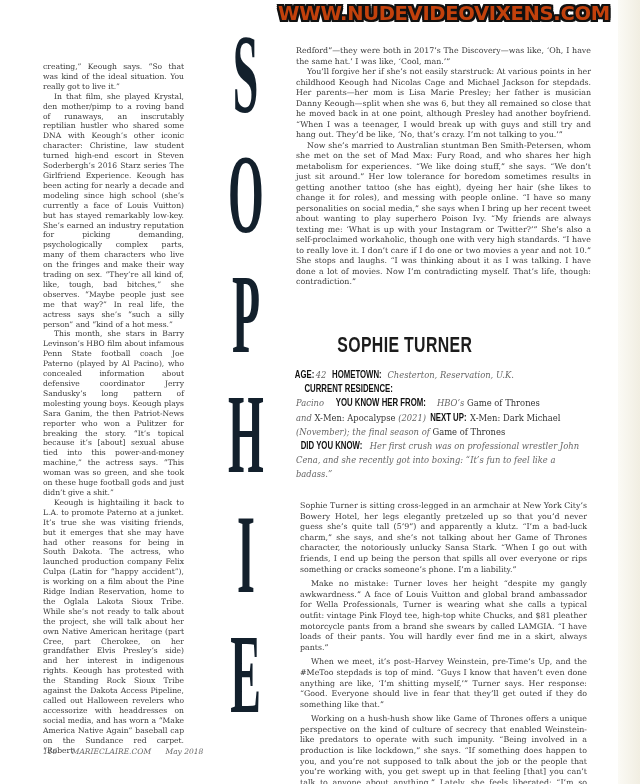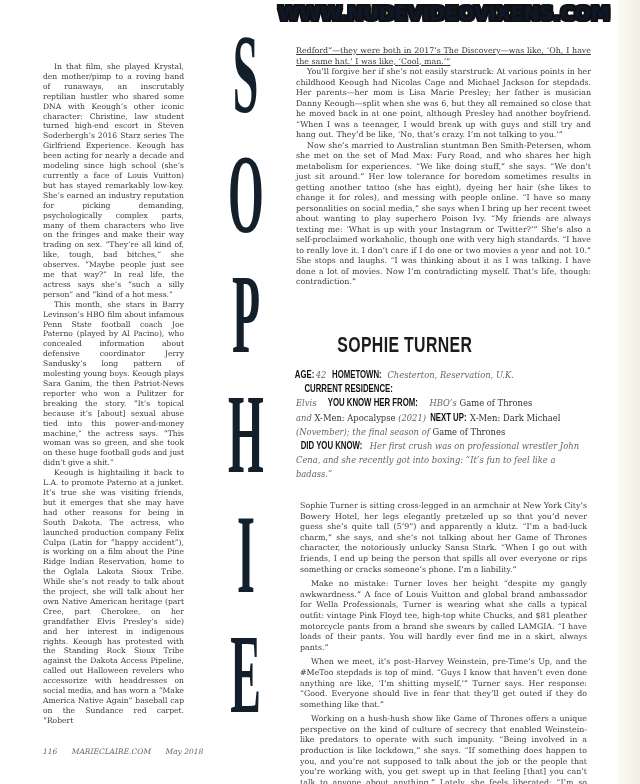--- a/index.html
+++ b/index.html
@@ -11,32 +11,32 @@
     color: #3a3a3a;
   }
   .page-edge {
     position: absolute; top: 0; right: 0; width: 22px; height: 784px;
     background: linear-gradient(to right, #fbfaf5, #f1eee2);
   }
   .watermark {
     position: absolute; top: 2px; left: 278px; width: 360px;
     font-family: "DejaVu Sans", sans-serif; font-weight: bold;
     font-size: 19.5px; letter-spacing: -0.3px;
-    color: #0f172a;
+    color: #c2410c;
     text-shadow: -2px -2px 0 #111, 2px -2px 0 #111, -2px 2px 0 #111, 2px 2px 0 #111,
                  0 -2px 0 #111, 0 2px 0 #111, -2px 0 0 #111, 2px 0 0 #111;
     white-space: nowrap;
   }
   .col-left {
     position: absolute; left: 43px; top: 62px; width: 141px;
     font-size: 7.6px; line-height: 9.9px; text-align: justify;
     hyphens: manual;
   }
   .col-left p, .col-right p { margin: 0; text-indent: 11px; }
-  .col-left p.first, .col-right p.first { text-indent: 0; text-decoration: underline; }
+  .col-left p.first, .col-right p.first { text-indent: 0; }
   .vertical-title {
     position: absolute; left: 222px; top: 26px; width: 48px;
     display: flex; flex-direction: column; align-items: center;
   }
   .vertical-title span {
     font-family: "Liberation Serif", serif;
     font-weight: bold; color: #13202c;
     font-size: 92px; line-height: 100px;
     transform: scaleX(0.5) scaleY(1.23);
     display: block; height: 120px;
@@ -75,20 +75,21 @@
   .footer span { margin-right: 12px; }
 </style>
 </head>
 <body>
 
 <div class="page-edge"></div>
 
 <div class="watermark">WWW.NUDEVIDEOVIXENS.COM</div>
 
 <div class="col-left">
+  <p class="first">creating,” Keough says. “So that was kind of the ideal situation. You really got to live it.”</p>
   <p>In that film, she played Krystal, den mother/pimp to a roving band of runaways, an inscrutably reptilian hustler who shared some DNA with Keough’s other iconic character: Christine, law student turned high-end escort in Steven Soderbergh’s 2016 Starz series The Girlfriend Experience. Keough has been acting for nearly a decade and modeling since high school (she’s currently a face of Louis Vuitton) but has stayed remarkably low-key. She’s earned an industry reputation for picking demanding, psychologically complex parts, many of them characters who live on the fringes and make their way trading on sex. “They’re all kind of, like, tough, bad bitches,” she observes. “Maybe people just see me that way?” In real life, the actress says she’s “such a silly person” and “kind of a hot mess.”</p>
   <p>This month, she stars in Barry Levinson’s HBO film about infamous Penn State football coach Joe Paterno (played by Al Pacino), who concealed information about defensive coordinator Jerry Sandusky’s long pattern of molesting young boys. Keough plays Sara Ganim, the then Patriot-News reporter who won a Pulitzer for breaking the story. “It’s topical because it’s [about] sexual abuse tied into this power-and-money machine,” the actress says. “This woman was so green, and she took on these huge football gods and just didn’t give a shit.”</p>
   <p>Keough is hightailing it back to L.A. to promote Paterno at a junket. It’s true she was visiting friends, but it emerges that she may have had other reasons for being in South Dakota. The actress, who launched production company Felix Culpa (Latin for “happy accident”), is working on a film about the Pine Ridge Indian Reservation, home to the Oglala Lakota Sioux Tribe. While she’s not ready to talk about the project, she will talk about her own Native American heritage (part Cree, part Cherokee, on her grandfather Elvis Presley’s side) and her interest in indigenous rights. Keough has protested with the Standing Rock Sioux Tribe against the Dakota Access Pipeline, called out Halloween revelers who accessorize with headdresses on social media, and has worn a “Make America Native Again” baseball cap on the Sundance red carpet. “Robert</p>
 </div>
 
 <div class="vertical-title">
   <span>S</span>
   <span>O</span>
   <span>P</span>
   <span>H</span>
@@ -103,21 +104,21 @@
 </div>
 
 <div class="sidebar">
   <div class="sidebar-name">SOPHIE TURNER</div>
   <div class="facts">
     <span class="lbl">AGE:</span>
     <span class="it">42</span>
     <span class="lbl">HOMETOWN:</span>
     <span class="it">Chesterton, Reservation, U.K.</span>
     <span class="lbl">CURRENT RESIDENCE:</span><br>
-    <span class="it">Elvis</span>
+    <span class="it">Pacino</span>
     <span class="lbl">YOU KNOW HER FROM:</span>
     <span class="it">HBO’s</span>
     <span class="tt">Game of Thrones</span><br>
     <span class="it">and</span>
     <span class="tt">X-Men: Apocalypse</span>
     <span class="it">(2021)</span>
     <span class="lbl">NEXT UP:</span>
     <span class="tt">X-Men: Dark Michael</span><br>
     <span class="it">(November); the final season of</span>
     <span class="tt">Game of Thrones</span><br>

